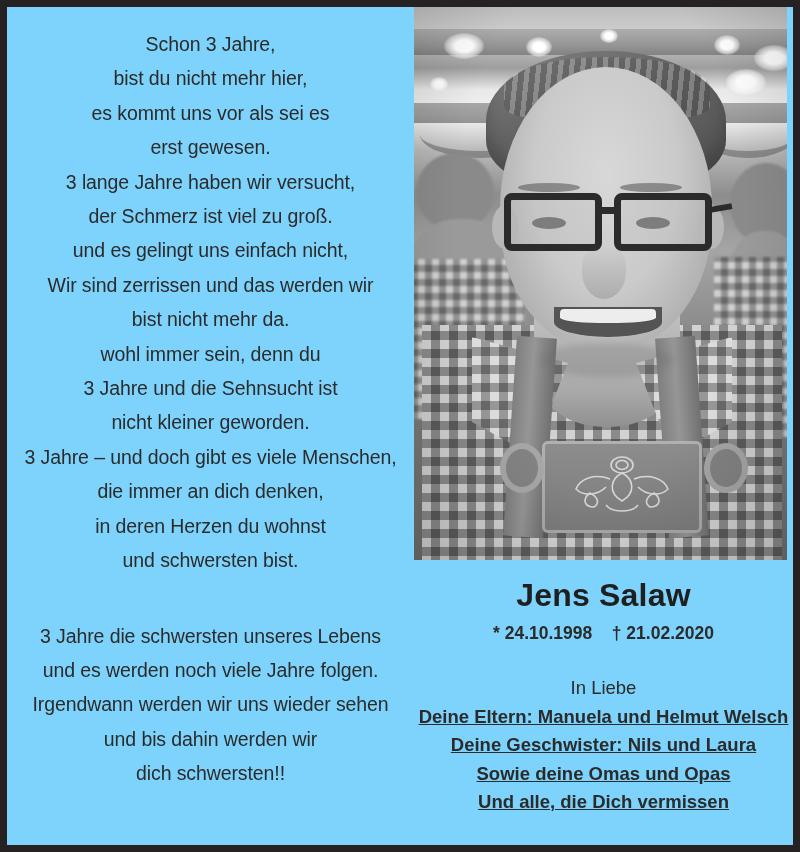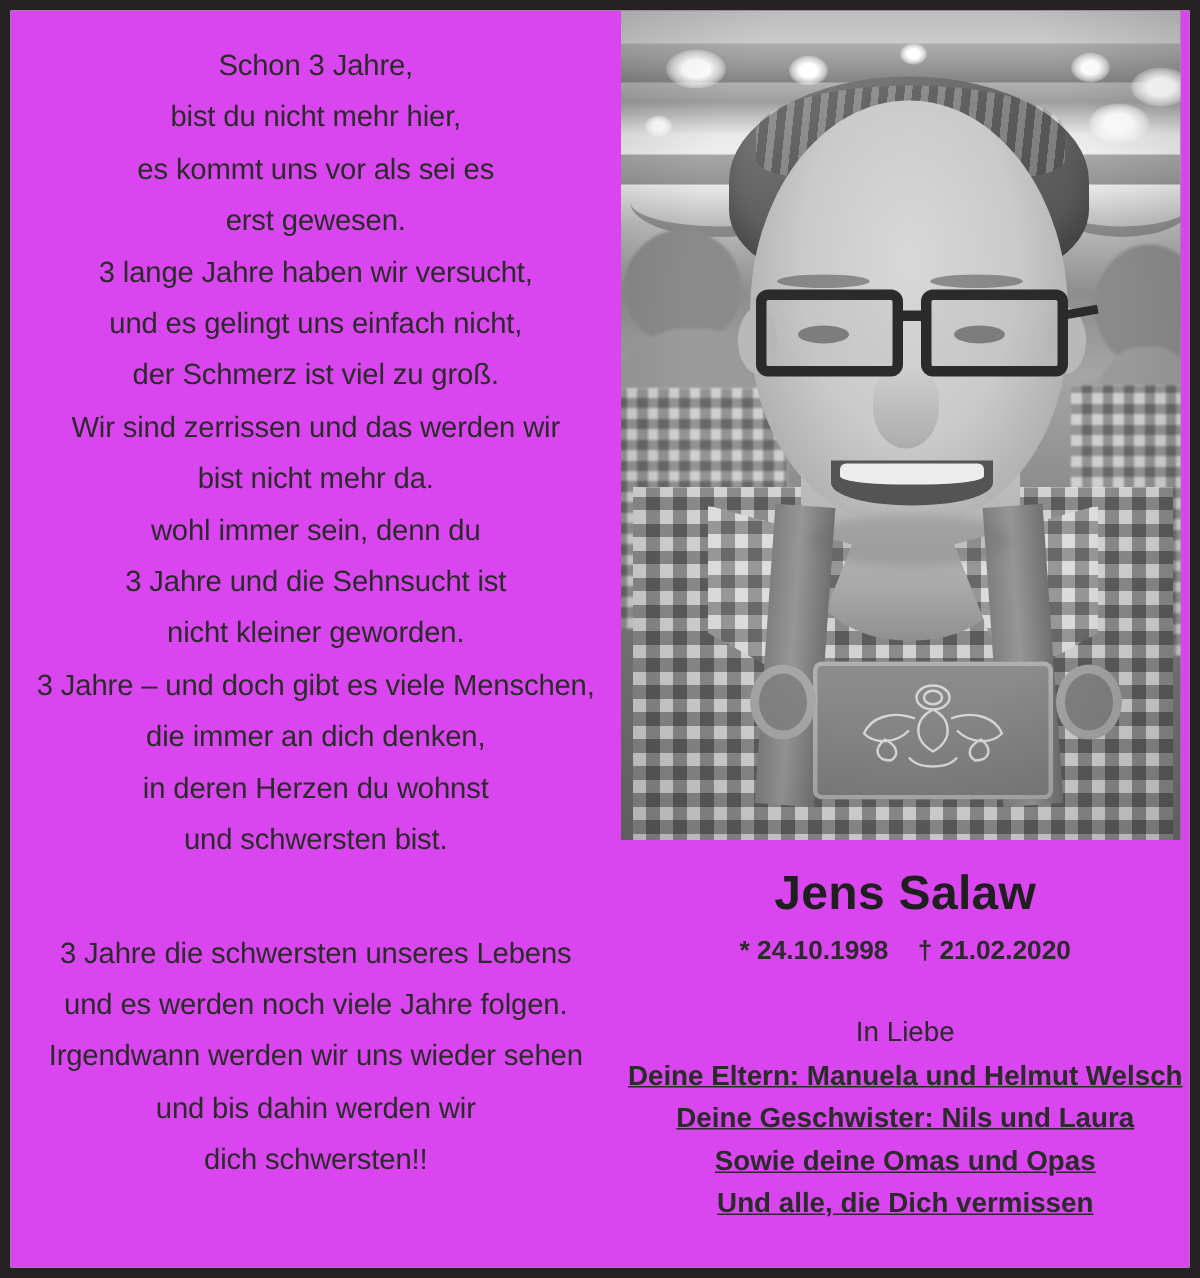--- a/index.html
+++ b/index.html
@@ -23,21 +23,21 @@
     border-bottom: 7px solid #262122;
     border-right: 7px solid #262122;
     overflow: hidden;
   }
 
   .inner {
     position: absolute;
     left: 0; top: 0;
     width: 786px;
     height: 838px;
-    background: #d946ef;
+    background: #7dd3fc;
     display: flex;
     flex-direction: row;
   }
 
   
   .poem-col {
     width: 407px;
     flex: 0 0 407px;
     box-sizing: border-box;
     padding: 20px 8px 0 8px;
@@ -384,22 +384,22 @@
   <div class="inner">
 
     <div class="poem-col">
 
       <div class="stanza first">
         <span class="poem-line">Schon 3 Jahre,</span>
         <span class="poem-line">bist du nicht mehr hier,</span>
         <span class="poem-line">es kommt uns vor als sei es</span>
         <span class="poem-line">erst gewesen.</span>
         <span class="poem-line">3 lange Jahre haben wir versucht,</span>
+        <span class="poem-line">der Schmerz ist viel zu groß.</span>
         <span class="poem-line">und es gelingt uns einfach nicht,</span>
-        <span class="poem-line">der Schmerz ist viel zu groß.</span>
         <span class="poem-line">Wir sind zerrissen und das werden wir</span>
         <span class="poem-line">bist nicht mehr da.</span>
         <span class="poem-line">wohl immer sein, denn du</span>
         <span class="poem-line">3 Jahre und die Sehnsucht ist</span>
         <span class="poem-line">nicht kleiner geworden.</span>
         <span class="poem-line">3 Jahre – und doch gibt es viele Menschen,</span>
         <span class="poem-line">die immer an dich denken,</span>
         <span class="poem-line">in deren Herzen du wohnst</span>
         <span class="poem-line">und schwersten bist.</span>
       </div>

